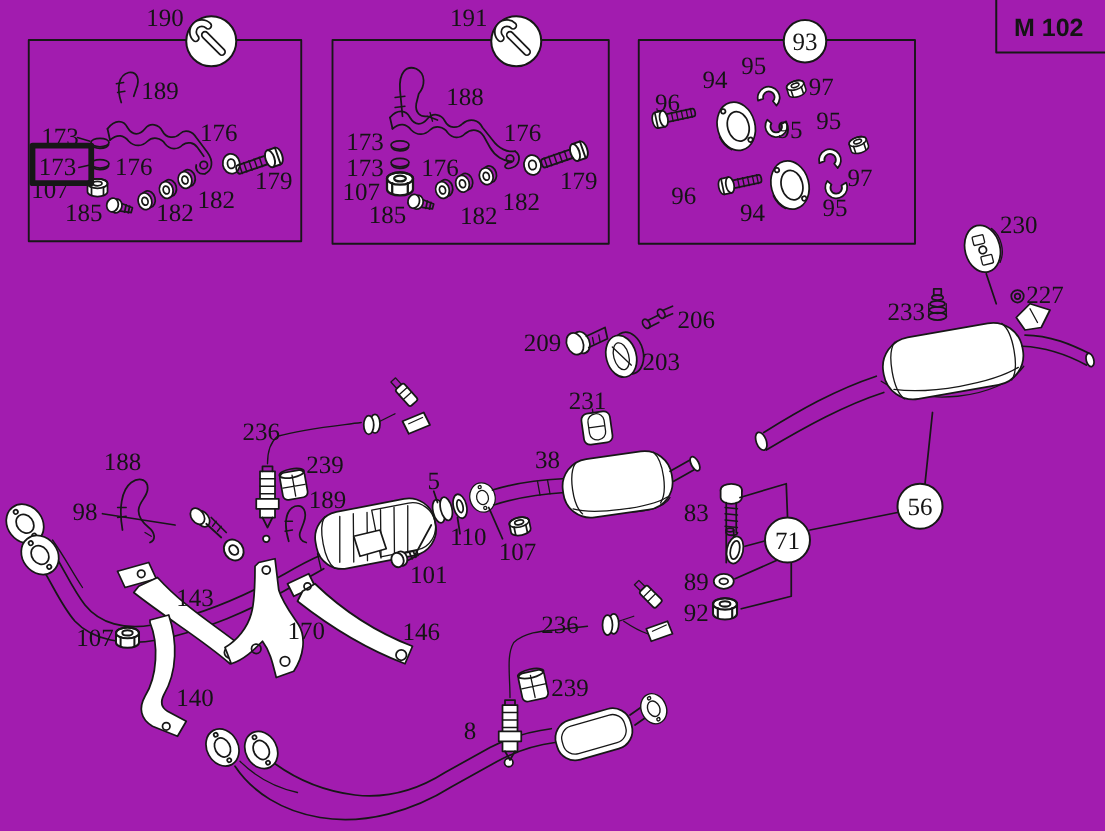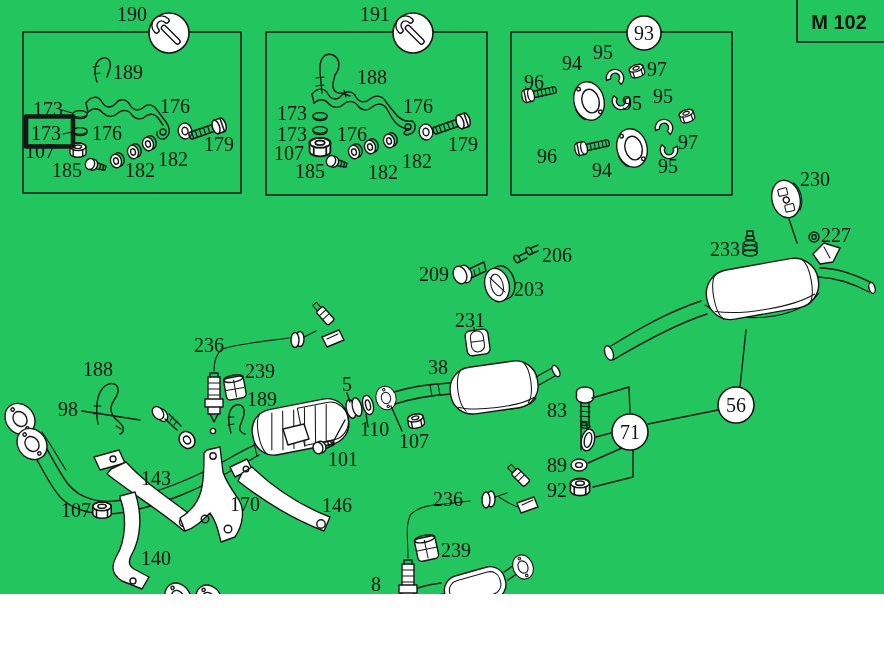--- a/index.html
+++ b/index.html
@@ -1,16 +1,16 @@
 <!DOCTYPE html>
 <html><head>
 <meta charset="utf-8">
 <style>
   html,body{margin:0;padding:0;background:#fff;}
-  .stage{position:relative;width:884px;height:594px;background:#22c55e;overflow:hidden;
+  .stage{position:relative;width:884px;height:665px;background:#a21caf;overflow:hidden;
          font-family:"Liberation Serif", serif;}
   #art{position:absolute;left:0;top:0;}
   
   #art path,#art ellipse,#art circle,#art rect,#art line,#art polyline,#art polygon{
       fill:none;stroke:#171717;stroke-width:1.4;stroke-linecap:round;stroke-linejoin:round;}
   #art .solid{fill:#ffffff;}
   #art .thin{stroke-width:1.05;}
   #art text{stroke:none;fill:#141414;}
   .plabel{font:20px "Liberation Serif", serif;}
   .mlabel{font:700 20px "Liberation Sans", sans-serif;}

